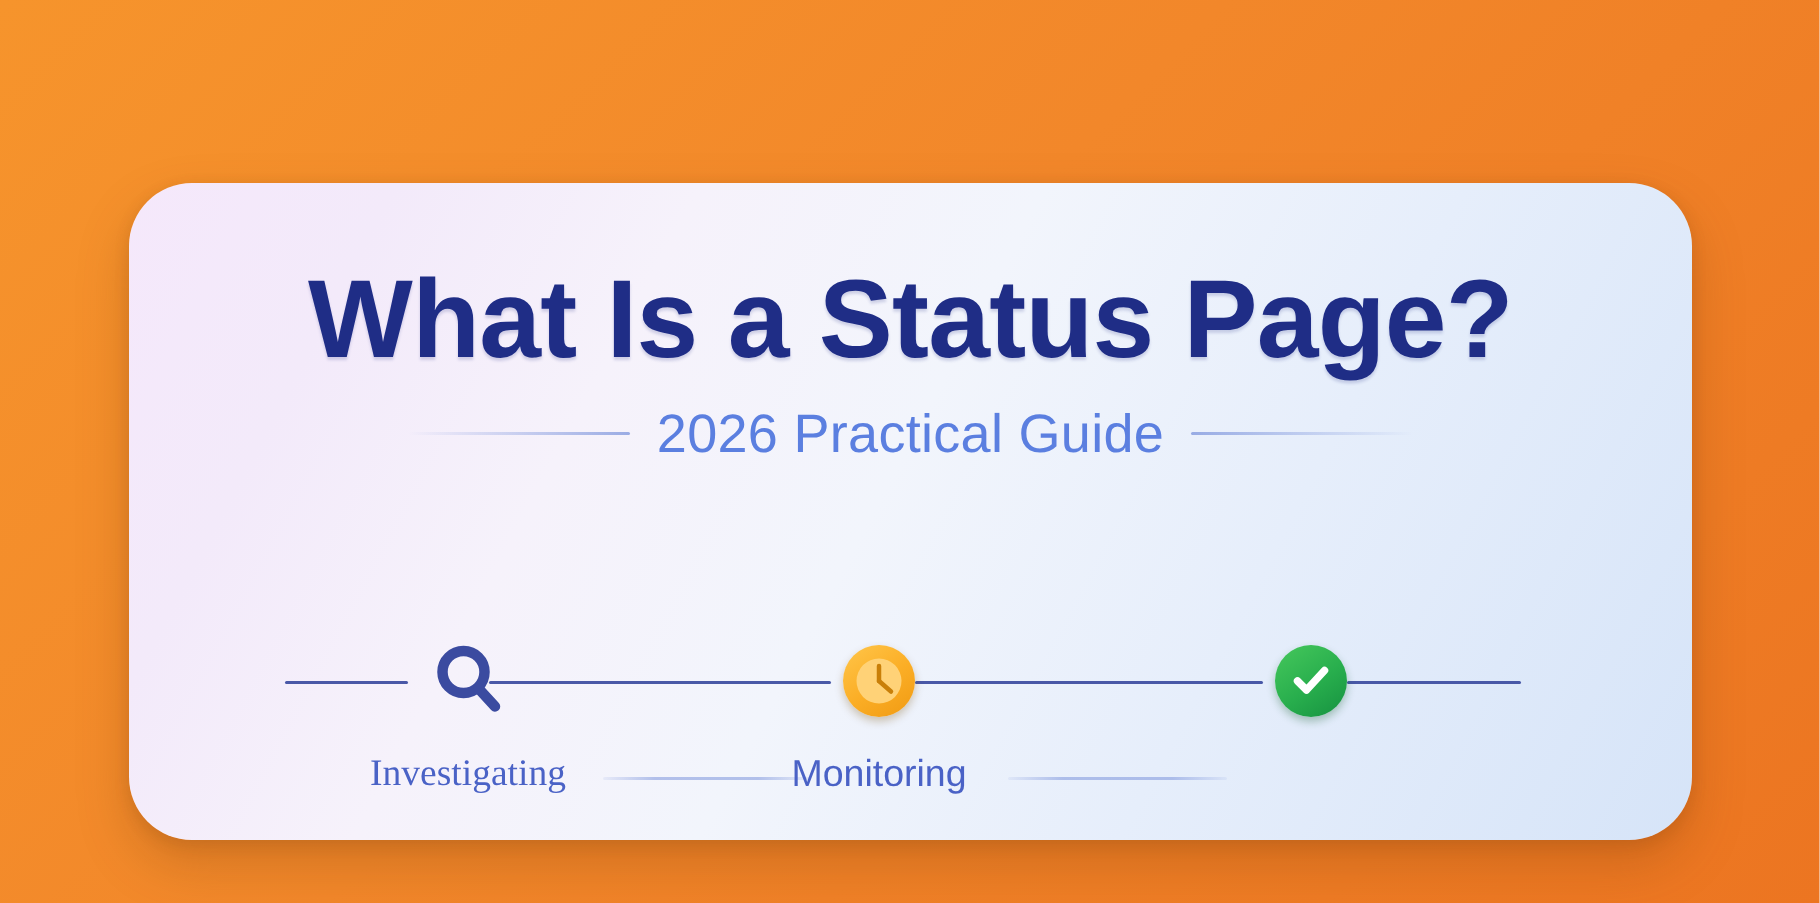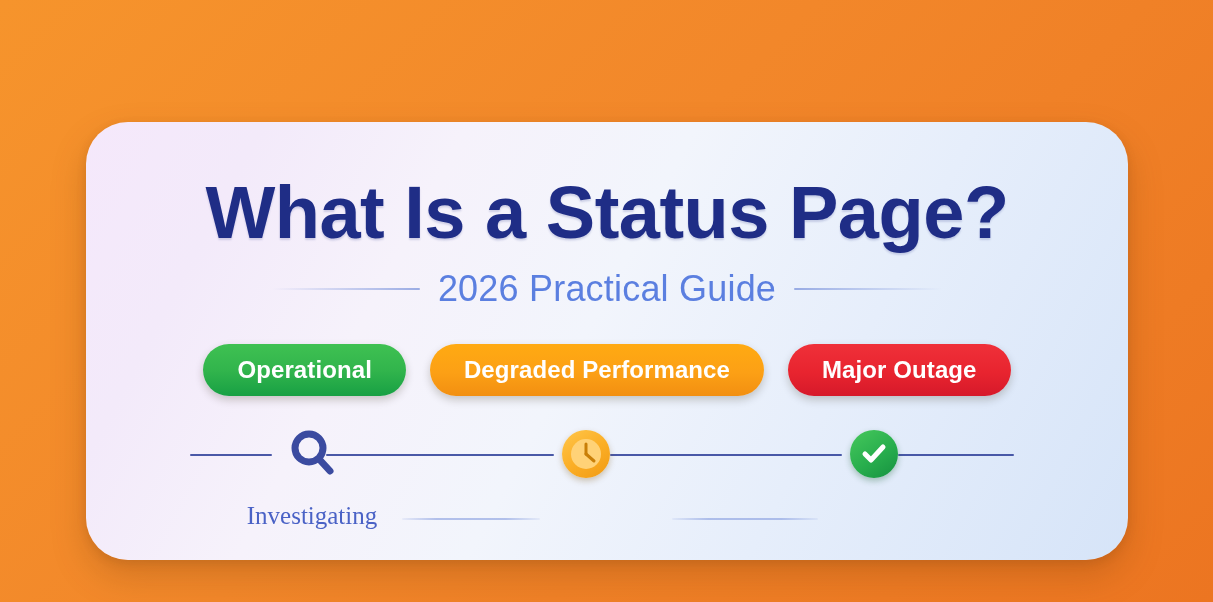--- a/index.html
+++ b/index.html
@@ -92,31 +92,20 @@
   <div class="card">
 
     <div class="title">What Is a Status Page?</div>
 
     <div class="subtitle-row">
       <div class="sub-rule left"></div>
       <div class="subtitle">2026 Practical Guide</div>
       <div class="sub-rule right"></div>
     </div>
 
-    <div class="pills">
-      <div class="pill green">
-        <span>Operational</span>
-      </div>
-      <div class="pill amber">
-        <span>Degraded Performance</span>
-      </div>
-      <div class="pill red">
-        <span>Major Outage</span>
-      </div>
-    </div>
 
     <div class="timeline">
 
       <div class="tl-line" style="left:104px;width:82px;"></div>
       <div class="tl-line" style="left:240px;width:228px;"></div>
       <div class="tl-line" style="left:524px;width:232px;"></div>
       <div class="tl-line" style="left:812px;width:116px;"></div>
 
       <div class="tl-nodes">
 
@@ -145,19 +134,20 @@
               <polyline points="6,15 12,21 24,8" fill="none" stroke="#ffffff" stroke-width="5" stroke-linecap="round" stroke-linejoin="round"></polyline>
             </svg>
           </div>
         </div>
 
       </div>
 
       <div class="labels">
         <div class="label" style="left:226px;font-family:Liberation Serif, serif;">Investigating</div>
         <div class="lbl-rule" style="left:316px;width:138px;"></div>
+        <div class="label" style="left:500px;">Monitoring</div>
         <div class="lbl-rule" style="left:586px;width:146px;"></div>
       </div>
 
     </div>
 
   </div>
 </div>
 
 </body></html>

